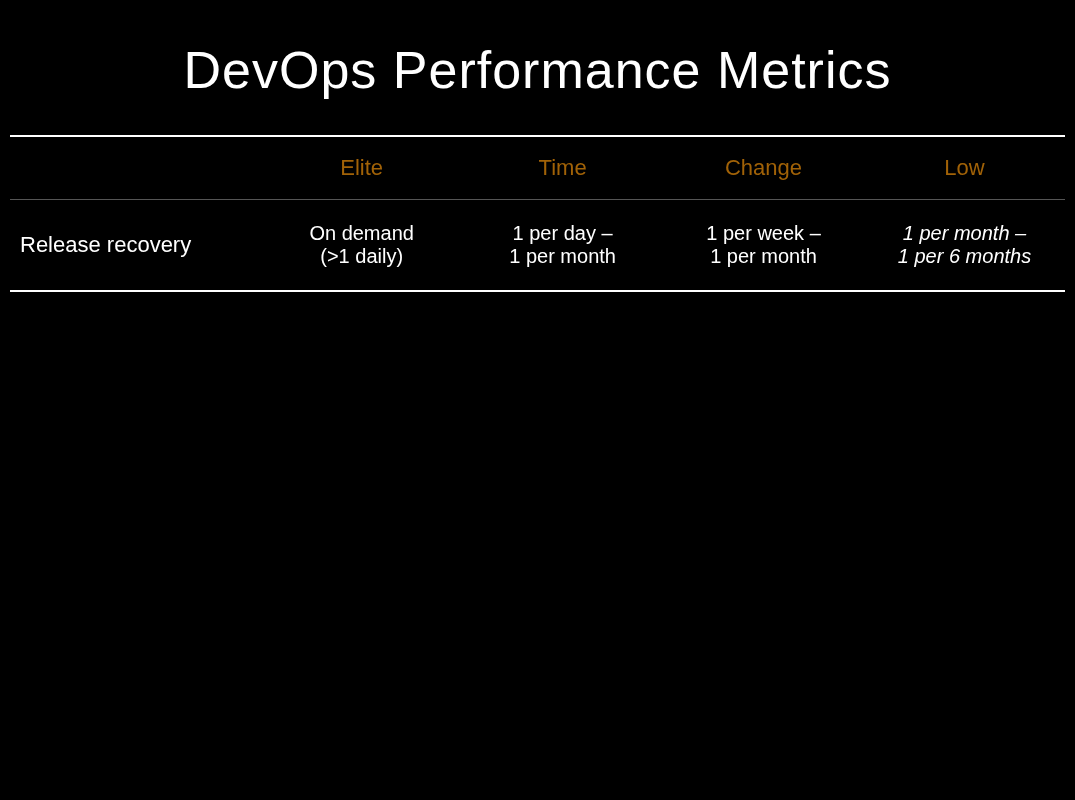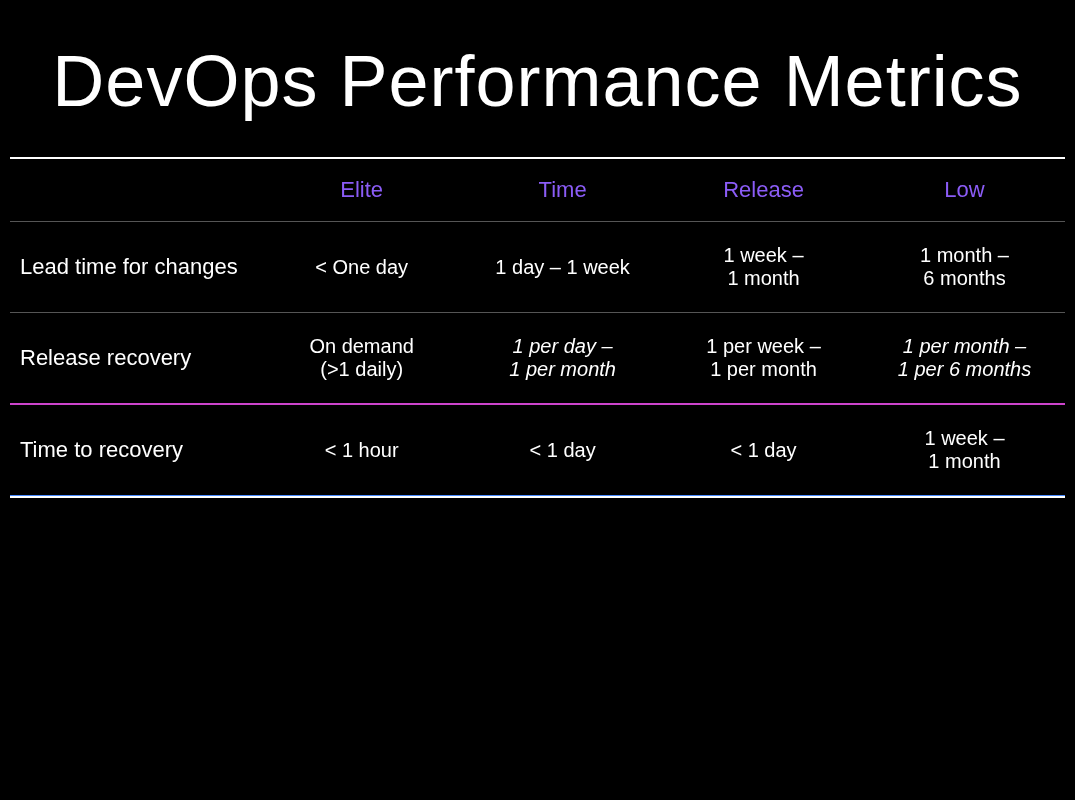--- a/index.html
+++ b/index.html
@@ -9,21 +9,21 @@
       height: 800px;
       background: #000;
       font-family: 'Segoe UI', Arial, sans-serif;
       color: #fff;
       overflow: hidden;
     }
 
     .page-title {
       text-align: center;
       padding: 40px 20px 35px;
-      font-size: 72px;
+      font-size: 52px;
       font-weight: 300;
       letter-spacing: 1px;
       color: #fff;
     }
 
     .table-wrapper {
       margin: 0 10px;
       border-top: 2px solid #fff;
       border-bottom: 2px solid #fff;
     }
@@ -32,21 +32,21 @@
       width: 100%;
       border-collapse: collapse;
     }
 
     thead tr th {
       padding: 18px 12px;
       font-size: 22px;
       font-weight: 400;
       text-align: center;
       border-bottom: 1px solid #555;
-      color: #8b5cf6;
+      color: #a16207;
     }
 
     thead tr th:first-child {
       text-align: left;
     }
 
     tbody tr {
       border-bottom: 1px solid #555;
     }
 
@@ -88,48 +88,31 @@
 
 <h1 class="page-title">DevOps Performance Metrics</h1>
 
 <div class="table-wrapper">
   <table>
     <thead>
       <tr>
         <th></th>
         <th class="col-elite">Elite</th>
         <th class="col-high">Time</th>
-        <th class="col-medium">Release</th>
+        <th class="col-medium">Change</th>
         <th class="col-low">Low</th>
       </tr>
     </thead>
     <tbody id="table-body">
-    <tr>
-          <td style="white-space: pre-line;">Lead time for changes</td>
-          <td style="white-space: pre-line;">&lt; One day</td>
-          <td style="white-space: pre-line;">1 day – 1 week</td>
-          <td style="white-space: pre-line;">1 week –
-1 month</td>
-          <td style="white-space: pre-line;">1 month –
-6 months</td>
-        </tr>
         <tr>
           <td style="white-space: pre-line;">Release recovery</td>
           <td style="white-space: pre-line;">On demand
 (&gt;1 daily)</td>
-          <td style="white-space: pre-line; font-style: italic;">1 per day –
+          <td style="white-space: pre-line;">1 per day –
 1 per month</td>
           <td style="white-space: pre-line; margin-top: 12px;">1 per week –
 1 per month</td>
           <td style="white-space: pre-line; font-style: italic;">1 per month –
 1 per 6 months</td>
         </tr>
-        <tr>
-          <td style="white-space: pre-line;">Time to recovery</td>
-          <td style="white-space: pre-line;">&lt; 1 hour</td>
-          <td style="white-space: pre-line;">&lt; 1 day</td>
-          <td style="white-space: pre-line;">&lt; 1 day</td>
-          <td style="white-space: pre-line;">1 week –
-1 month</td>
-        </tr>
       </tbody>
   </table>
 </div>
 
 </body></html>

